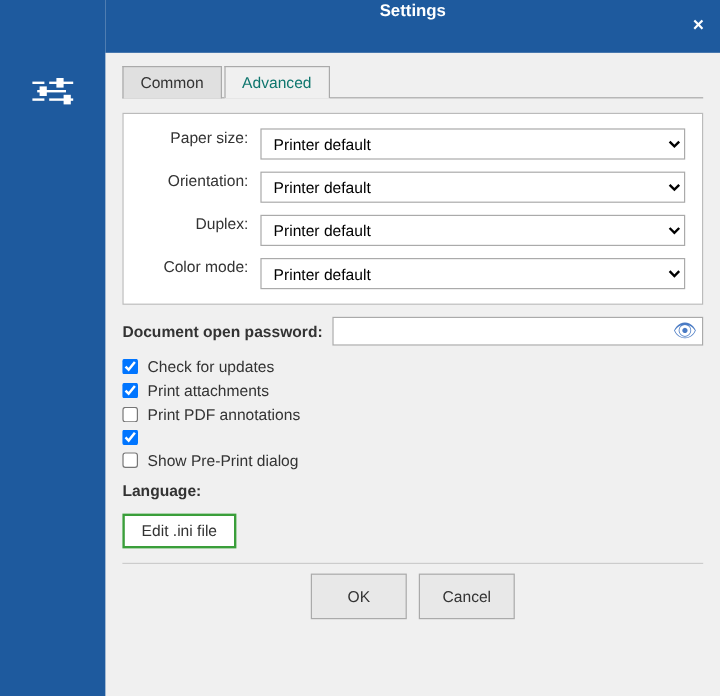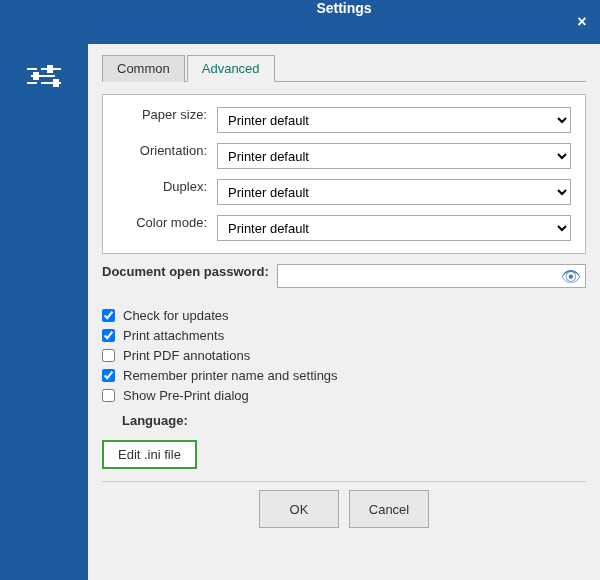--- a/index.html
+++ b/index.html
@@ -89,21 +89,22 @@
       flex: 1;
       padding: 3px 6px;
       border: 1px solid #aaa;
       background: white;
       font-size: 13px;
       appearance: auto;
       height: 26px;
     }
     .password-row {
       display: flex;
-      margin-bottom: 20px;
+      align-items: center;
+      margin-bottom: 10px;
     }
     .password-label {
       font-size: 13px;
       font-weight: bold;
       color: #333;
       margin-right: 8px;
       white-space: nowrap;
     }
     .password-input-wrap {
       flex: 1;
@@ -139,21 +140,20 @@
     }
     .checkbox-row input[type=checkbox] {
       margin: 0;
       cursor: pointer;
     }
     .language-row {
       display: flex;
       align-items: center;
       margin-bottom: 12px;
       gap: 24px;
-      margin-left: 20px;
     }
     .language-label {
       font-size: 13px;
       color: #333;
       font-weight: bold;
     }
     .language-select {
       flex: 1;
       padding: 3px 6px;
       border: 1px solid #aaa;
@@ -325,21 +325,20 @@
         <div class="checkbox-row">
           <input type="checkbox" checked="" style="">
           <span>Print attachments</span>
         </div>
         <div class="checkbox-row">
           <input type="checkbox" style="">
           <span>Print PDF annotations</span>
         </div>
         <div class="checkbox-row">
           <input type="checkbox" checked="" style="">
-          <span>Remember printer name and settings</span>
         </div>
         <div class="checkbox-row">
           <input type="checkbox" style="">
           <span>Show Pre-Print dialog</span>
         </div>
       </div>
 
       <div class="language-row">
         <span class="language-label">Language:</span>
       </div>

